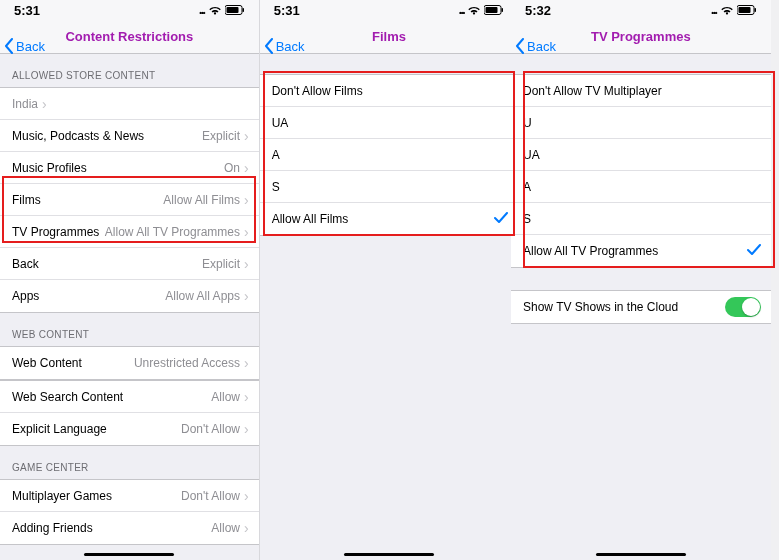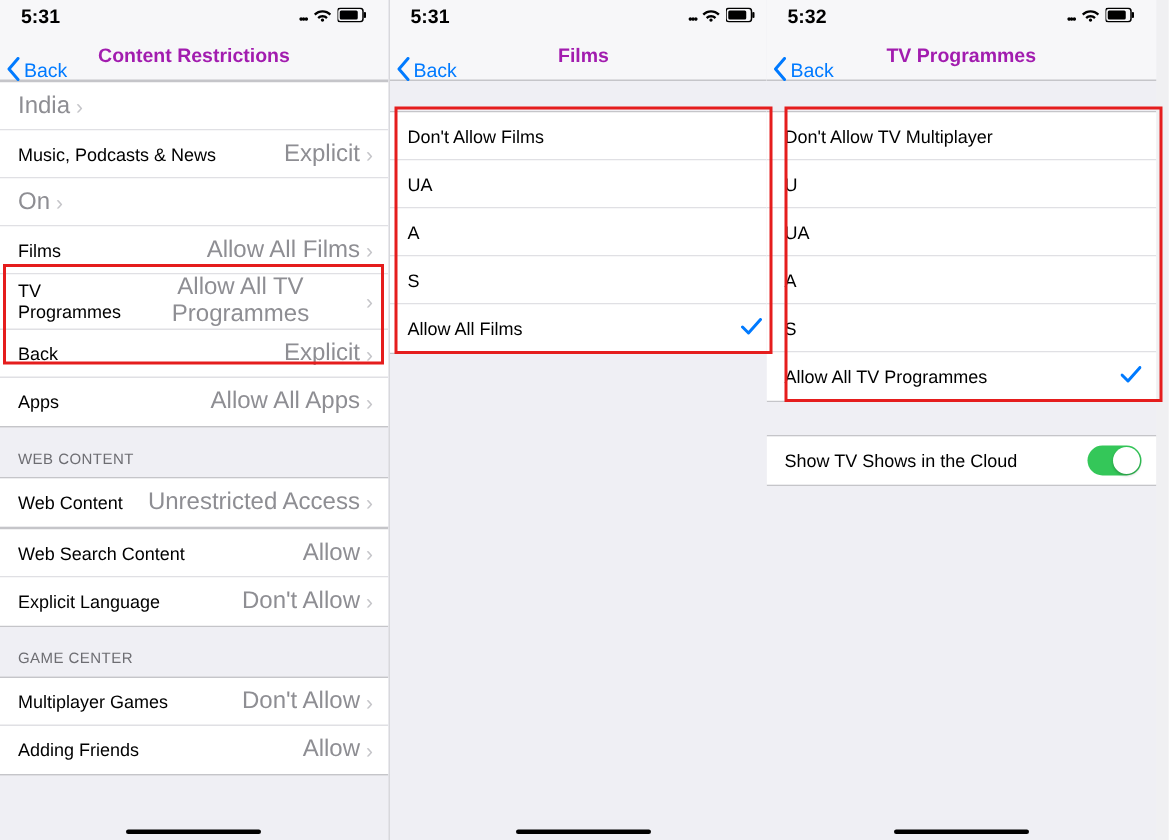--- a/index.html
+++ b/index.html
@@ -19,21 +19,21 @@
   .back-btn { position: absolute; left: 4px; top: 0; height: 34px; display: flex; align-items: flex-end; color: #007aff; font-size: 13px; }
   .back-btn svg { margin-right: 2px; }
   .nav-title { margin: 17px auto; font-size: 13px; font-weight: 600; color: #a21caf; }
 
   .scroll { height: calc(560px - 20px - 34px); overflow-y: auto; }
   .section-header { font-size: 10px; color: #6d6d72; text-transform: uppercase; padding: 16px 12px 6px; letter-spacing: 0.3px; }
   .list { background: #fff; border-top: 1px solid #c5c5c9; border-bottom: 1px solid #c5c5c9; }
   .row { display: flex; align-items: center; min-height: 32px; padding: 0 10px 0 12px; border-bottom: 1px solid #e0e0e4; font-size: 12px; color: #000; background: #fff; }
   .row:last-child { border-bottom: none; }
   .row .label { flex: 1; }
-  .row .value { color: #8e8e93; font-size: 16px; margin-right: 4px; text-align: center; }
+  .row .value { color: #8e8e93; font-size: 12px; margin-right: 4px; text-align: center; }
   .chev { color: #c5c5c9; font-size: 14px; line-height: 1; }
   .check { color: #007aff; }
   .toggle { width: 36px; height: 20px; border-radius: 10px; background: #34c759; position: relative; margin-left: auto; }
   .toggle:after { content: ""; position: absolute; right: 1px; top: 1px; width: 18px; height: 18px; background: #fff; border-radius: 50%; box-shadow: 0 1px 2px rgba(0,0,0,.25); }
 
   .red-box { position: absolute; border: 2px solid #e51d1d; pointer-events: none; }
 
   .home-ind { position: absolute; bottom: 4px; left: 50%; transform: translateX(-50%); width: 90px; height: 3px; background: #000; border-radius: 2px; }
 </style>
 </head>
@@ -61,31 +61,33 @@
     <div class="nav-bar">
       <div class="back-btn">
         <svg width="10" height="16" viewBox="0 0 10 16">
             <path d="M8 1L2 8l6 7" fill="none" stroke="#007aff" stroke-width="2" stroke-linecap="round" stroke-linejoin="round"></path>
           </svg>
         <span>Back</span>
       </div>
       <div class="nav-title">Content Restrictions</div>
     </div>
     <div class="scroll">
+      <div class="section-header">ALLOWED STORE CONTENT</div>
       <div class="list">
         <div class="row">
             <span class="value">India</span>
             <span class="chev">›</span>
           </div>
         <div class="row">
             <span class="label">Music, Podcasts &amp; News</span>
             <span class="value">Explicit</span>
             <span class="chev">›</span>
           </div>
         <div class="row">
+            <span class="label">Music Profiles</span>
             <span class="value">On</span>
             <span class="chev">›</span>
           </div>
         <div class="row">
             <span class="label">Films</span>
             <span class="value">Allow All Films</span>
             <span class="chev">›</span>
           </div>
         <div class="row">
             <span class="label">TV Programmes</span>

